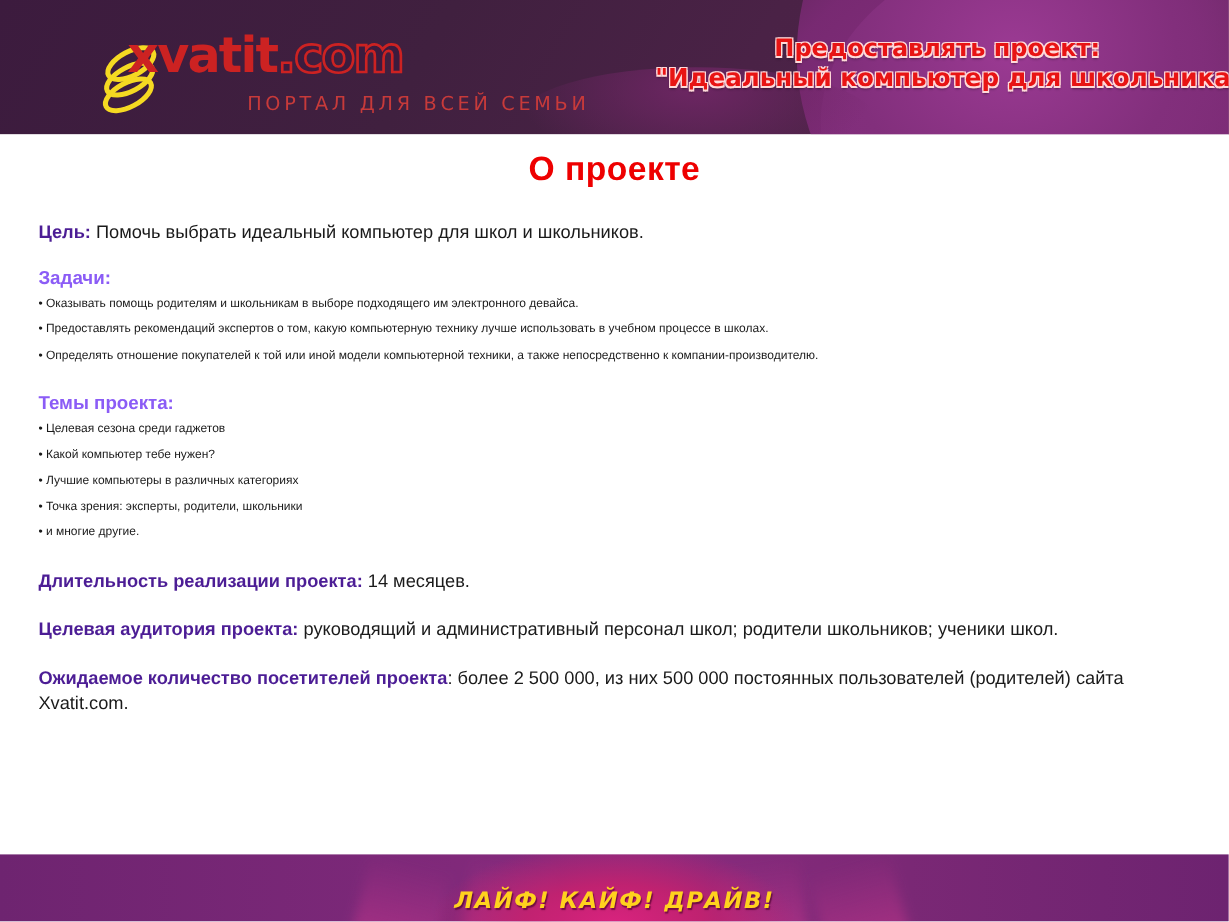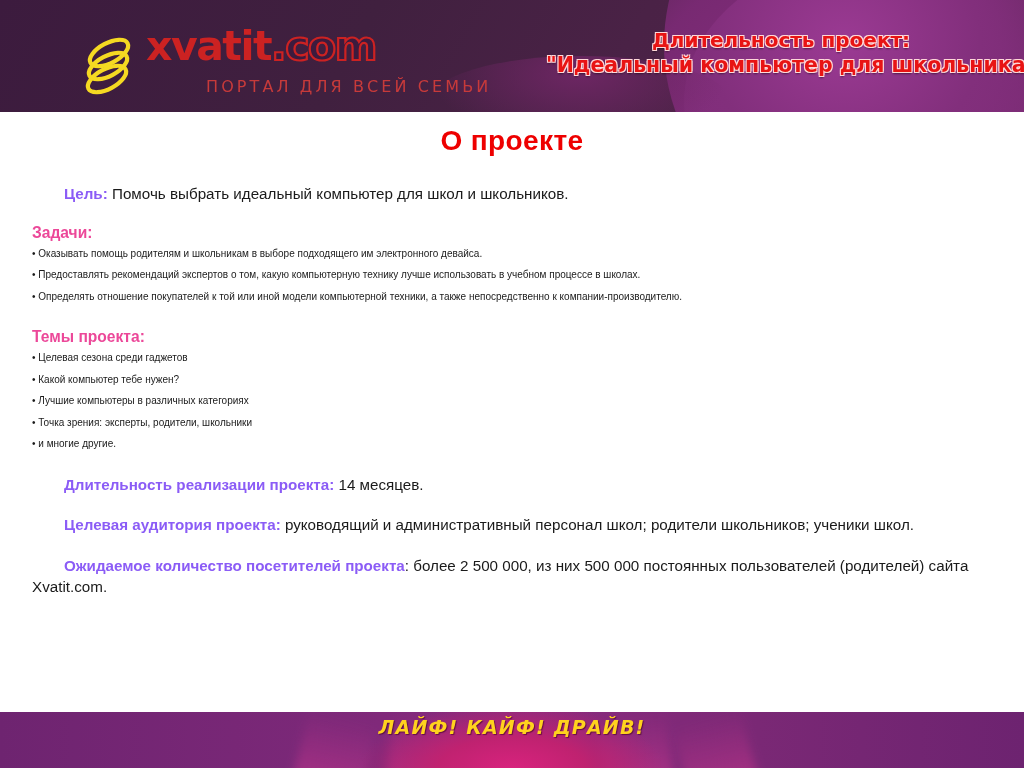--- a/index.html
+++ b/index.html
@@ -74,21 +74,20 @@
   .logo-word {
     position: absolute;
     left: 28px;
     top: 2px;
     font-family: "DejaVu Sans", sans-serif;
     font-weight: bold;
     font-size: 41px;
     letter-spacing: -1.5px;
     line-height: 44px;
     white-space: nowrap;
-    margin-left: 40px;
   }
   .logo-word .c-solid { color: #cc2222; }
   .logo-word .c-outline {
     color: #3c1b3e;
     -webkit-text-stroke: 2.2px #cc2222;
   }
   .logo-tag {
     position: absolute;
     left: 128px;
     top: 55px;
@@ -147,26 +146,26 @@
     padding: 0 30px 0 32px;
   }
   .para {
     font-family: "Liberation Sans", sans-serif;
     font-size: 15.2px;
     line-height: 21.5px;
     color: #1a1a1a;
     margin: 0;
   }
   .para.justify { text-align: justify; }
-  .lead { color: #8b5cf6; font-weight: bold; margin-left: 32px; }
+  .lead { color: #4c1d95; font-weight: bold; }
   .hdg {
     font-family: "Liberation Sans", sans-serif;
     font-size: 15.6px;
     font-weight: bold;
-    color: #ec4899;
+    color: #8b5cf6;
     margin: 0;
     line-height: 21px;
   }
   .bullet {
     font-family: Liberation Sans, sans-serif;
     font-size: 10px;
     line-height: 21.5px;
     color: #1a1a1a;
     margin: 0;
   }
@@ -204,21 +203,21 @@
     background: linear-gradient(to top, rgba(230,60,150,.40), rgba(230,60,150,0));
     filter: blur(5px);
   }
   .footer-ray.r1 { left: 300px; transform: rotate(14deg); }
   .footer-ray.r2 { left: 390px; transform: rotate(6deg); }
   .footer-ray.r3 { left: 600px; transform: rotate(-8deg); }
   .footer-ray.r4 { left: 680px; transform: rotate(-16deg); }
   .footer-text {
     position: absolute;
     left: 0; right: 0;
-    top: 4px;
+    top: 28px;
     text-align: center;
     font-family: "DejaVu Sans", sans-serif;
     font-weight: bold;
     font-style: italic;
     font-size: 19px;
     letter-spacing: 1.2px;
     color: #ffd21e;
     text-shadow: 1px 1px 1px rgba(70,0,40,.65);
     white-space: nowrap;
   }
@@ -239,21 +238,21 @@
         <ellipse cx="29" cy="43" rx="21" ry="10" transform="rotate(-28 29 43)"></ellipse>
       </g>
     </svg>
     <div class="logo-word">
       <span class="c-solid">x</span><span class="c-solid">vatit</span><span class="c-outline">.com</span>
     </div>
     <div class="logo-tag">портал для всей семьи</div>
   </div>
 
   <div class="hdr-project">
-    <div class="hdr-project-line l1">Длительность проект:</div>
+    <div class="hdr-project-line l1">Предоставлять проект:</div>
     <div class="hdr-project-line l2">"Идеальный компьютер для школьника"</div>
   </div>
 </div>
 
 <div class="content">
 
   <div class="slide-title">О проекте</div>
 
   <div class="body-wrap">
 

